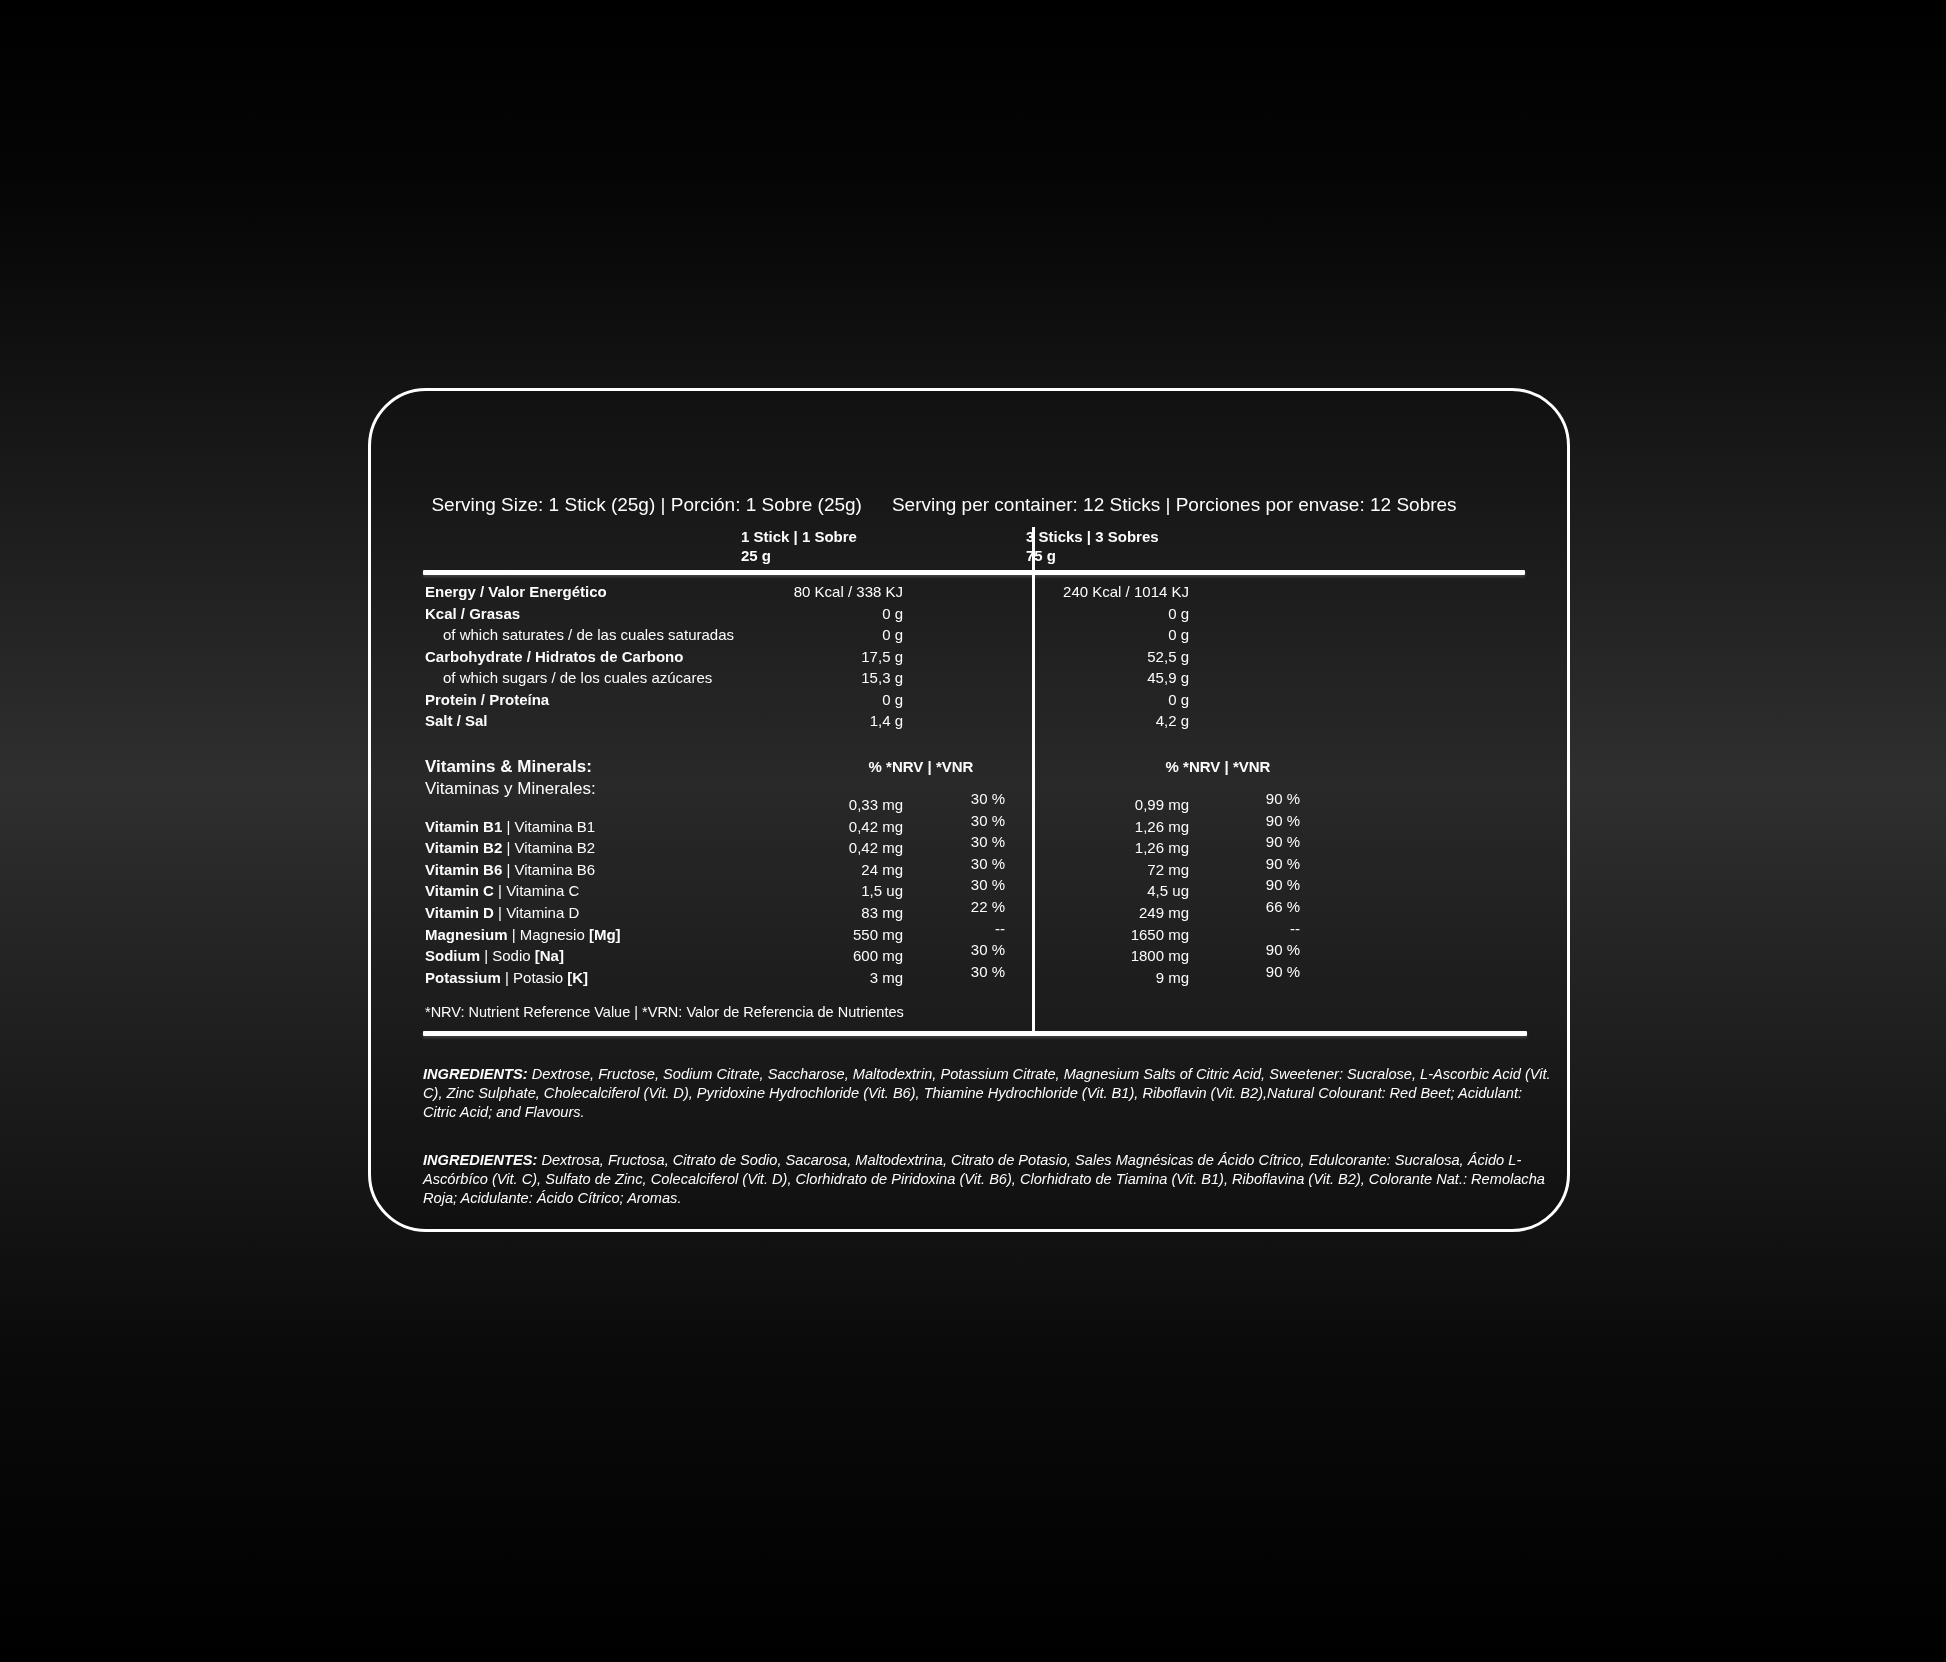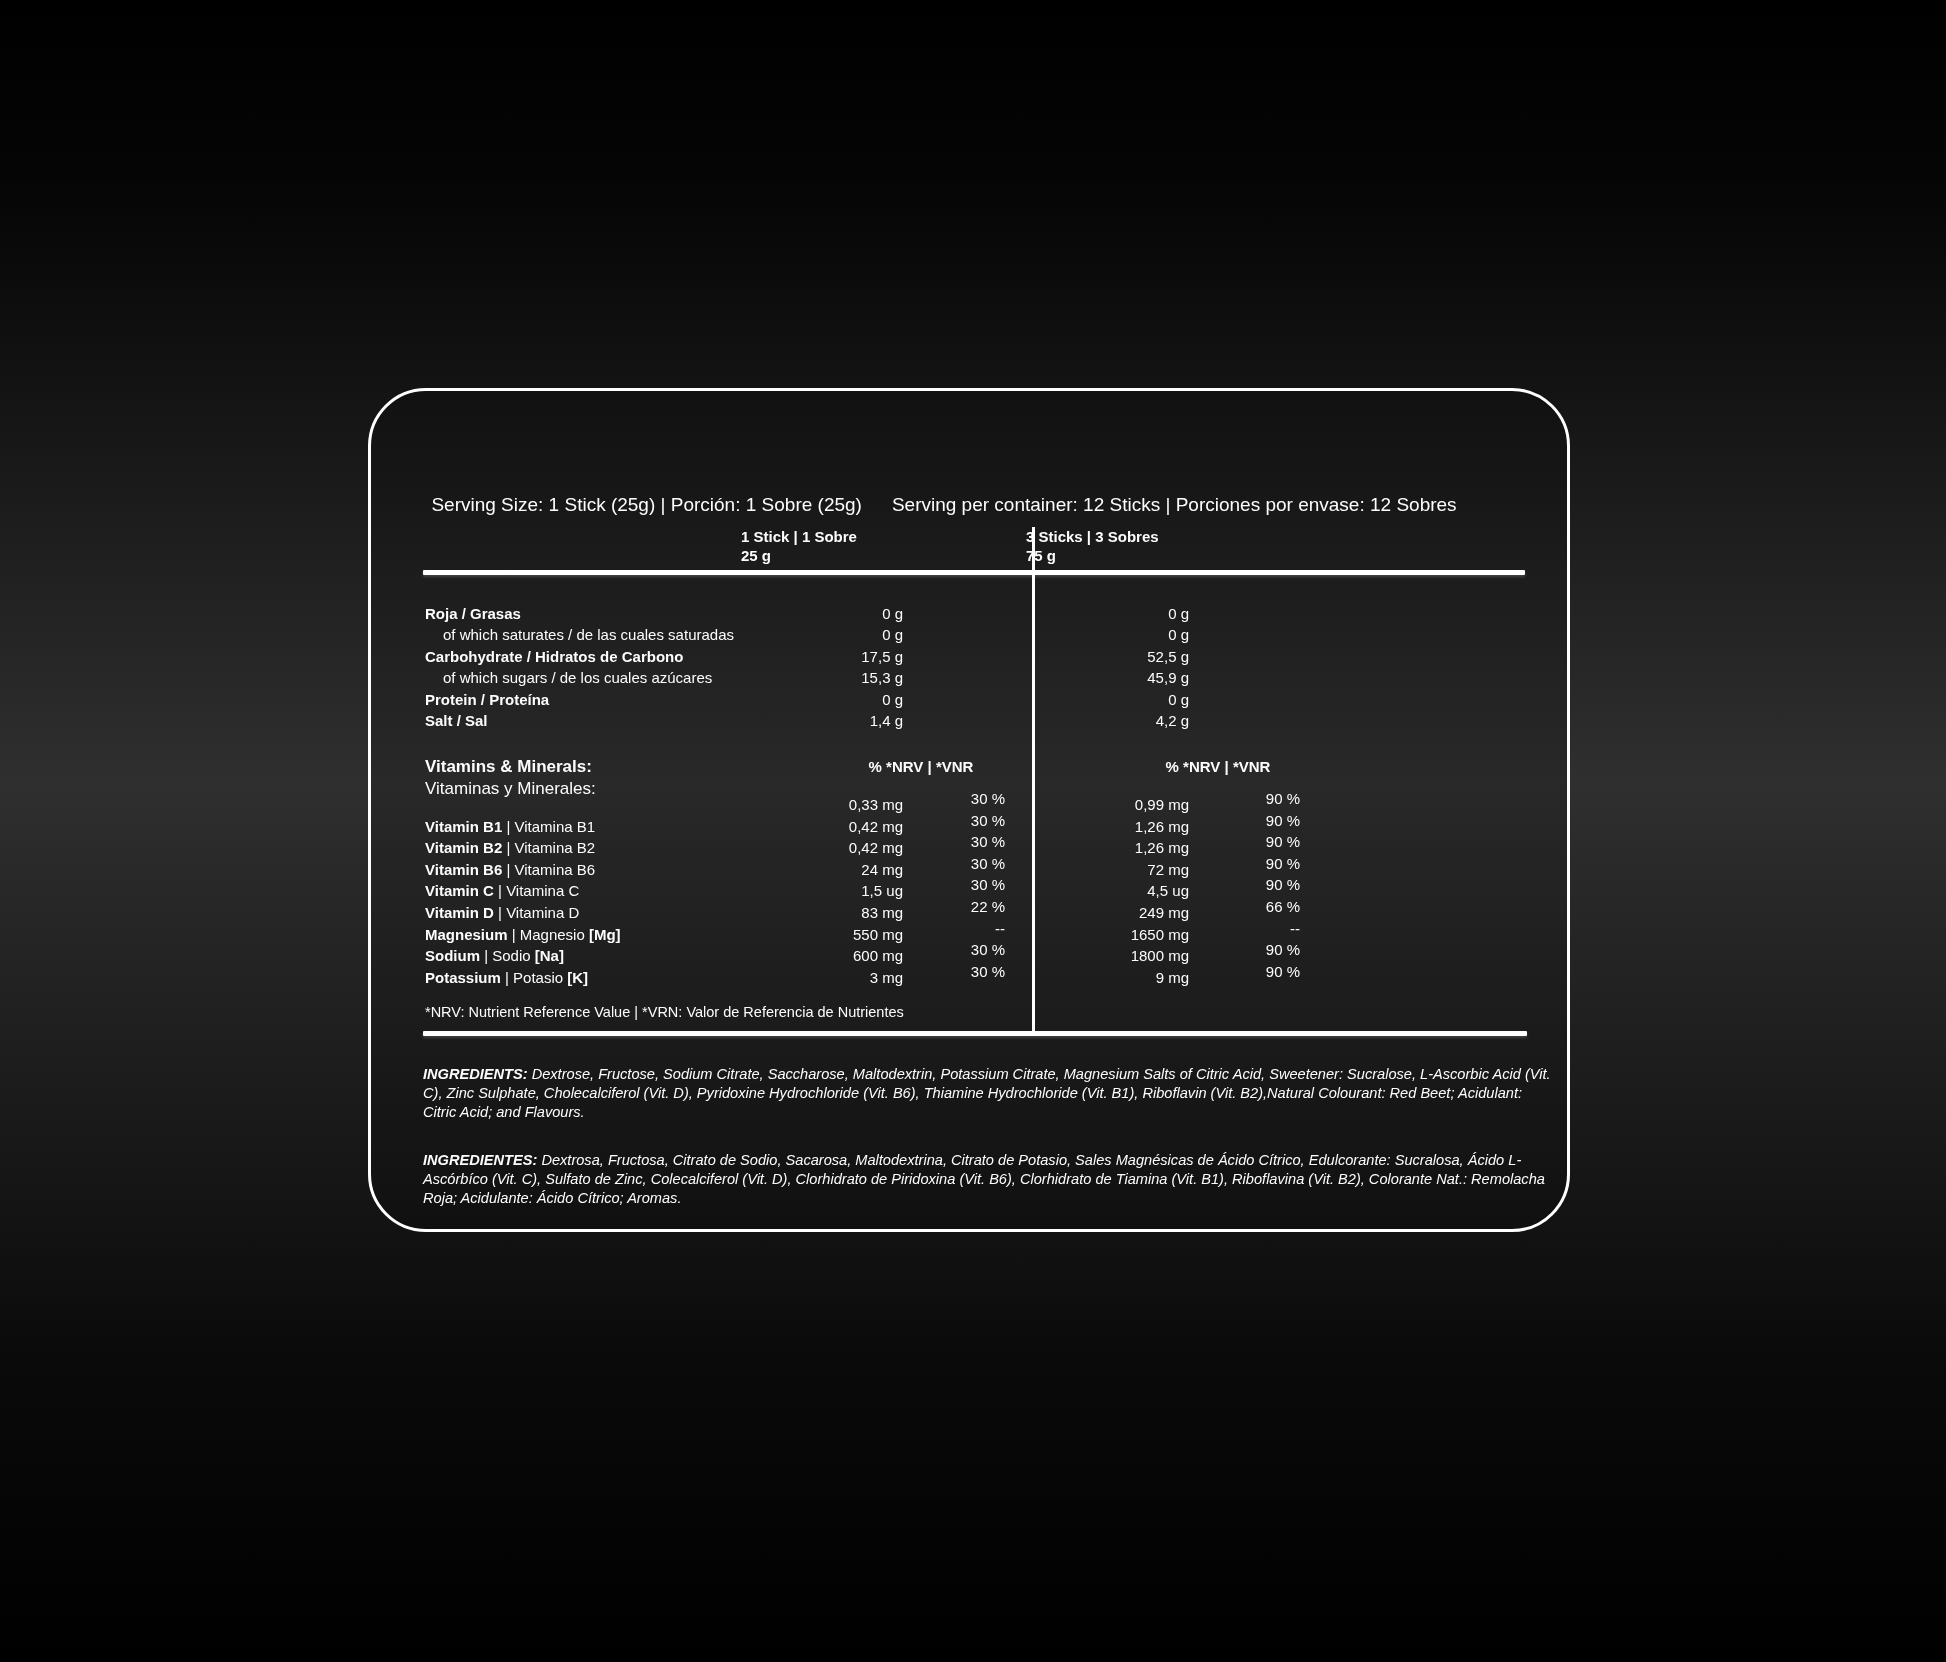--- a/index.html
+++ b/index.html
@@ -68,22 +68,27 @@
     <div>25 g</div>
   </div>
   <div class="abs hcol hcol2">
     <div>3 Sticks | 3 Sobres</div>
     <div>75 g</div>
   </div>
 
   <div class="abs rule rule1"></div>
   <div class="abs vdivider"></div>
 
+  <div class="abs nrow" style="top:192px">
+    <span class="lbl b">Energy / Valor Energético</span>
+    <span class="c v1">80 Kcal / 338 KJ</span>
+    <span class="c v2">240 Kcal / 1014 KJ</span>
+  </div>
   <div class="abs nrow" style="top:214px">
-    <span class="lbl b">Roja / Grasas</span>
+    <span class="lbl b">Kcal / Grasas</span>
     <span class="c v1">0 g</span>
     <span class="c v2">0 g</span>
   </div>
   <div class="abs nrow" style="top:235px">
     <span class="lbl indent">of which saturates / de las cuales saturadas</span>
     <span class="c v1">0 g</span>
     <span class="c v2">0 g</span>
   </div>
   <div class="abs nrow" style="top:257px">
     <span class="lbl b">Carbohydrate / Hidratos de Carbono</span>

